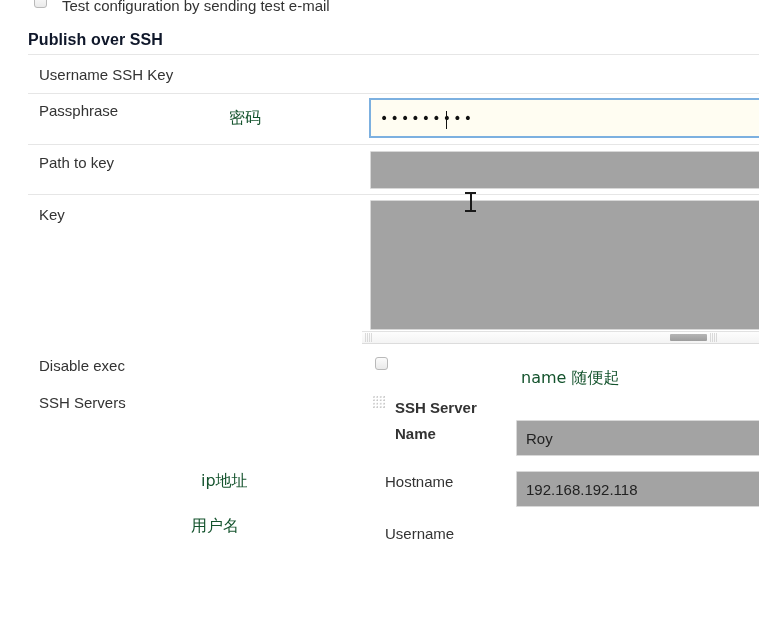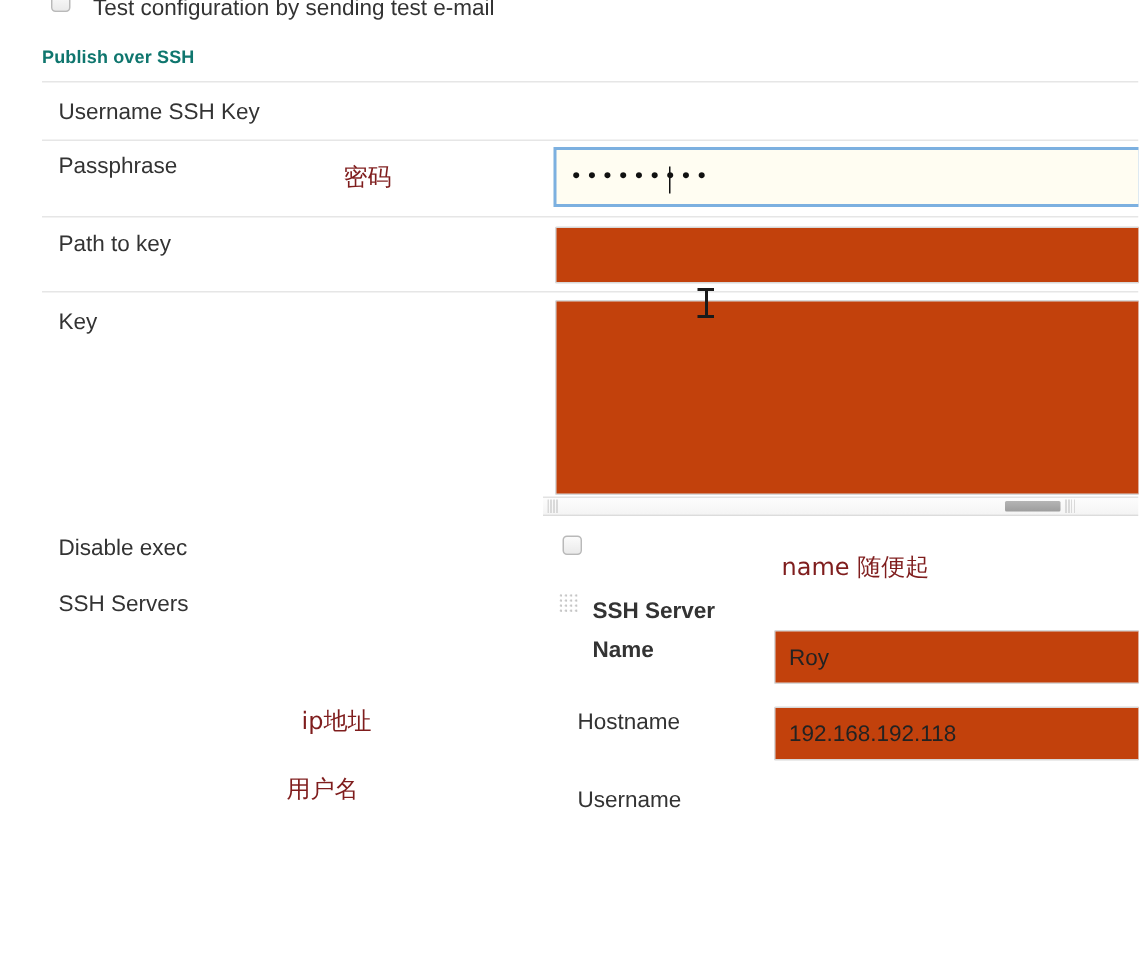--- a/index.html
+++ b/index.html
@@ -38,38 +38,38 @@
     height: 13px;
     border: 1px solid #b9b9b9;
     border-radius: 3px;
     background: linear-gradient(#fbfbfb, #eaeaea);
     box-sizing: border-box;
   }
 
   
   .section-title {
     position: absolute;
-    font-size: 12px;
+    font-size: 16px;
     font-weight: bold;
-    color: #0f766e;
+    color: #0f172a;
     letter-spacing: .1px;
     white-space: nowrap;
   }
   .hr {
     position: absolute;
     height: 1px;
     background: #e6e6e6;
   }
 
   
   .inp {
     position: absolute;
     box-sizing: border-box;
     border: 1px solid #d8d8d8;
-    background: #c2410c;
+    background: #a3a3a3;
     font-family: "Liberation Sans", "DejaVu Sans", sans-serif;
     font-size: 15px;
     color: #222222;
     padding: 0 9px;
     outline: none;
     border-radius: 1px;
   }
   .inp::placeholder { color: #b8b8b8; }
 
   .pw-holder {
@@ -133,21 +133,21 @@
     height: 13px;
     background-image:
       radial-gradient(circle at 1px 1px, #c2c2c2 0.7px, transparent 0.9px);
     background-size: 3.4px 3.4px;
     opacity: .95;
   }
 
   
   .annot {
     position: absolute;
-    color: #7f1d1d;
+    color: #14532d;
     font-size: 16px;
     line-height: 20px;
     white-space: nowrap;
     font-family: "DejaVu Sans", "Liberation Sans", sans-serif;
   }
 
   
   .ibeam {
     position: absolute;
     width: 11px;

